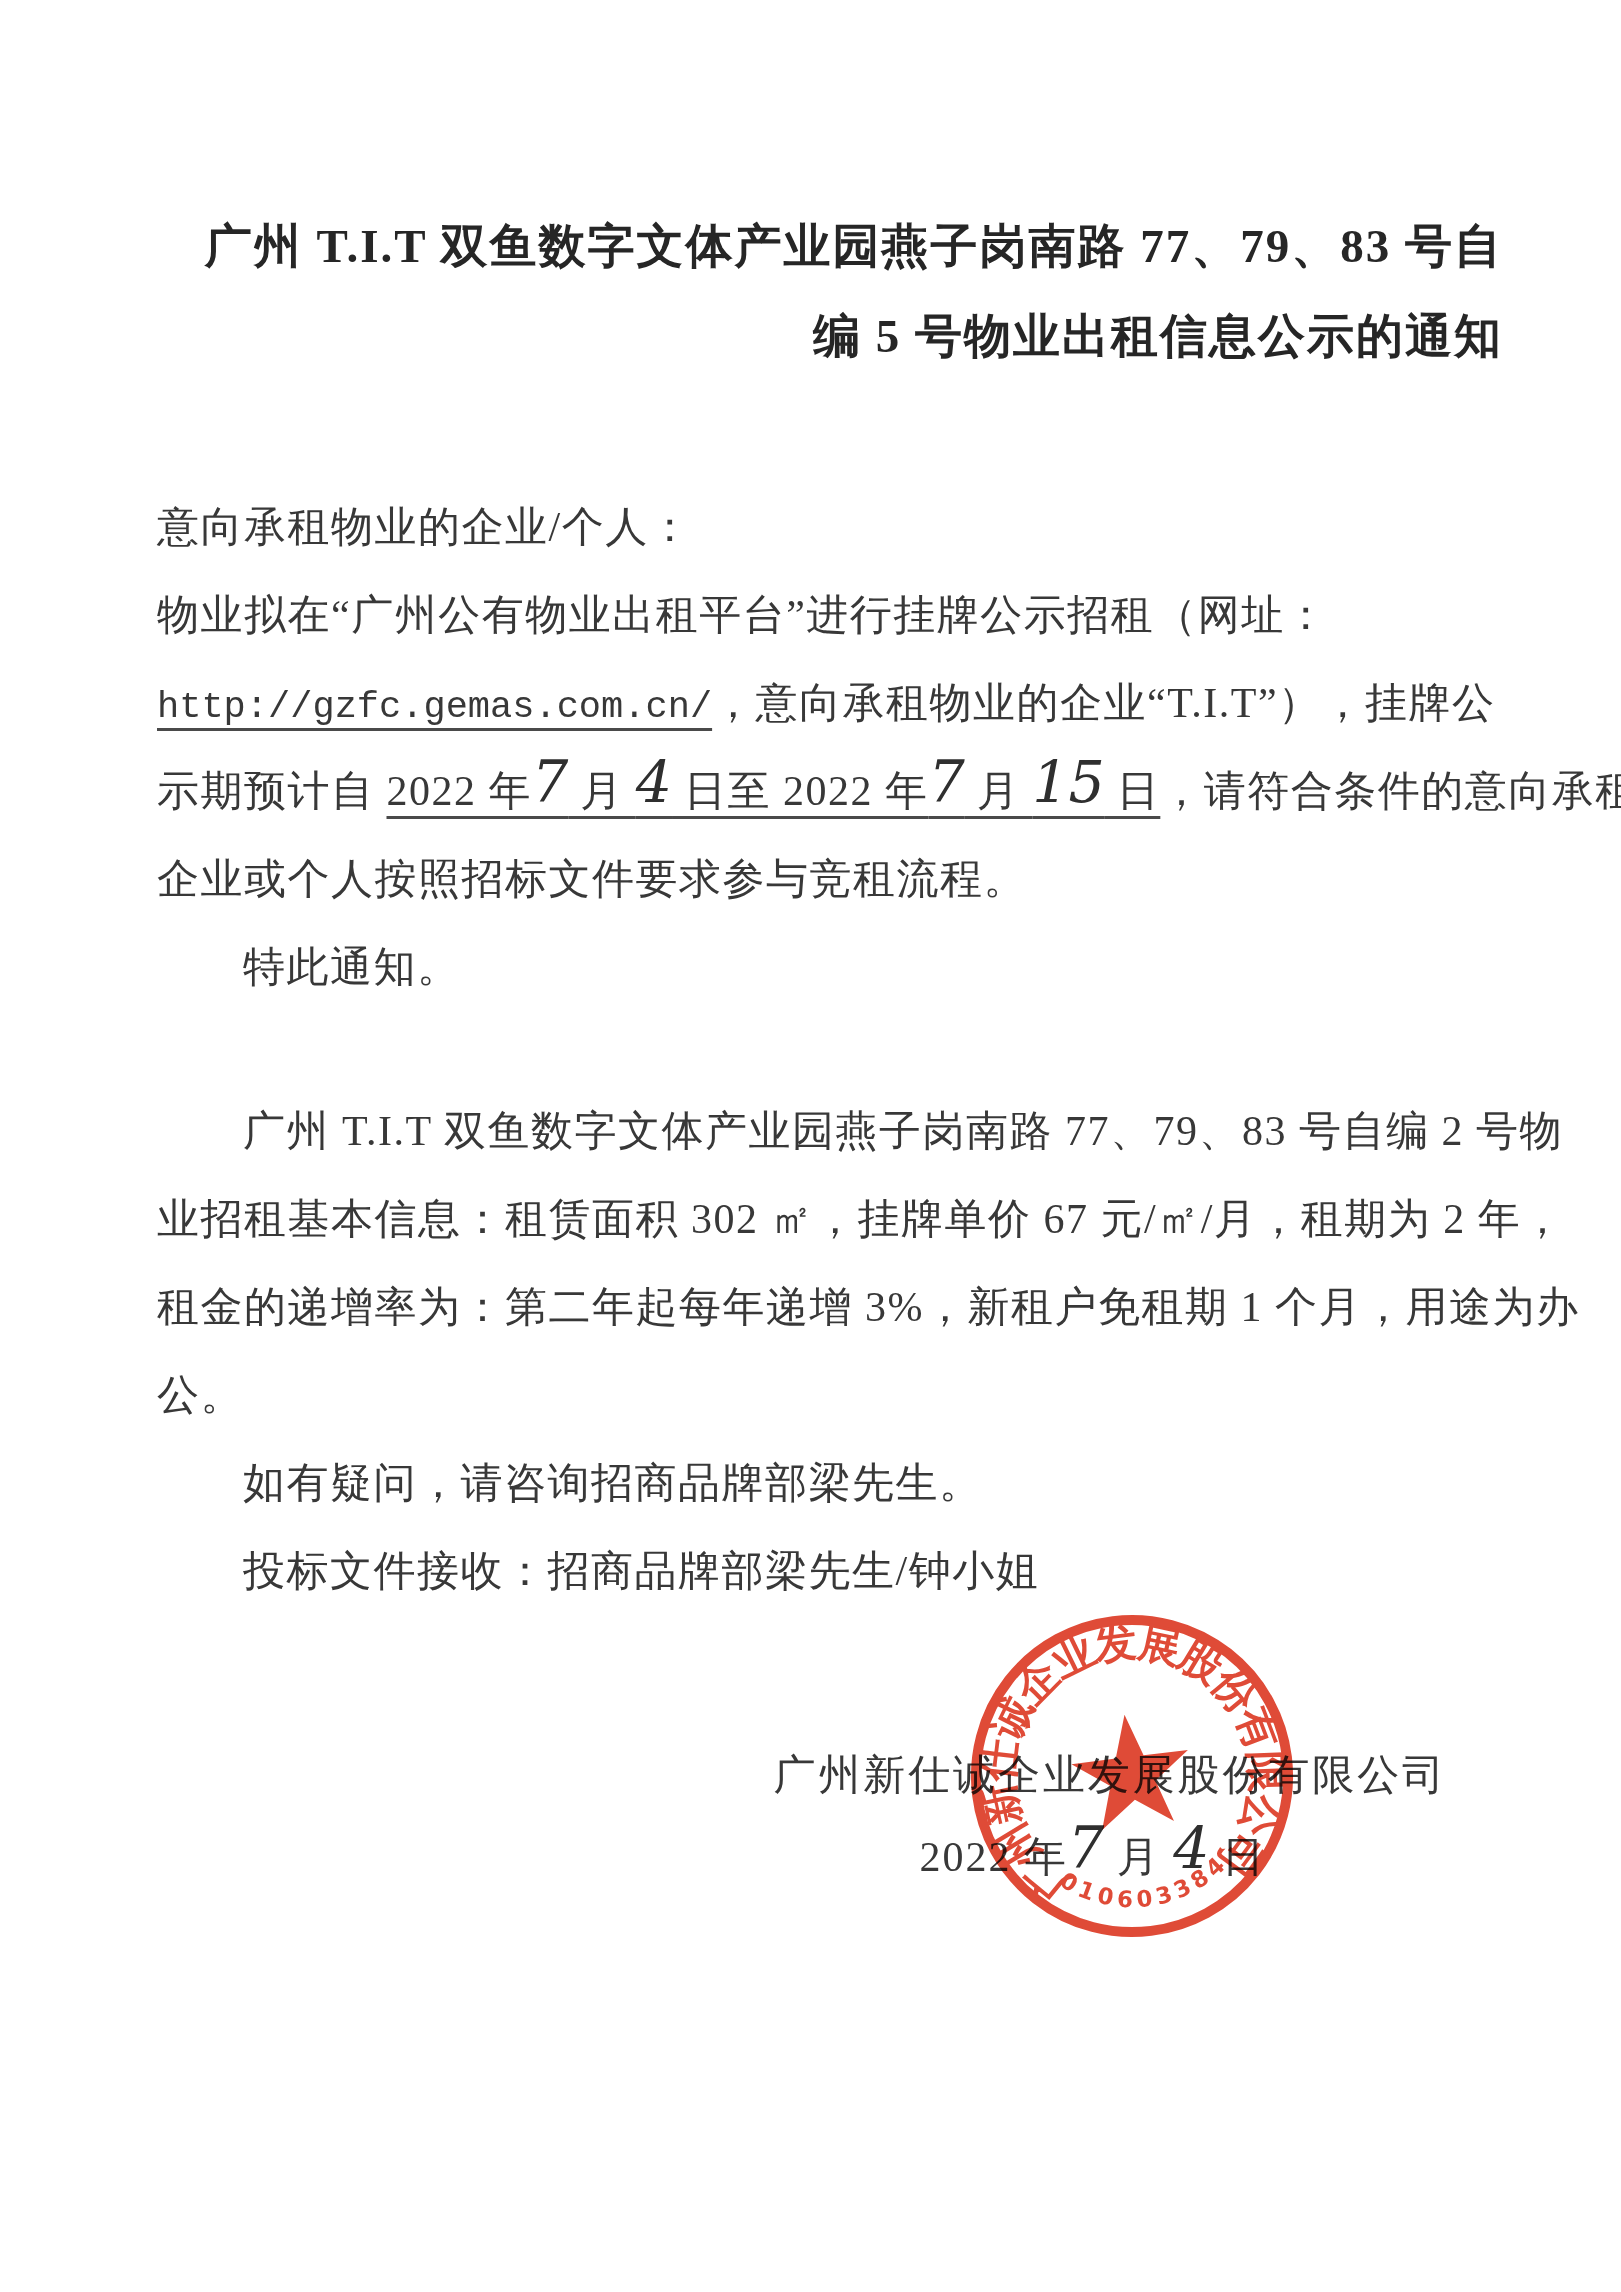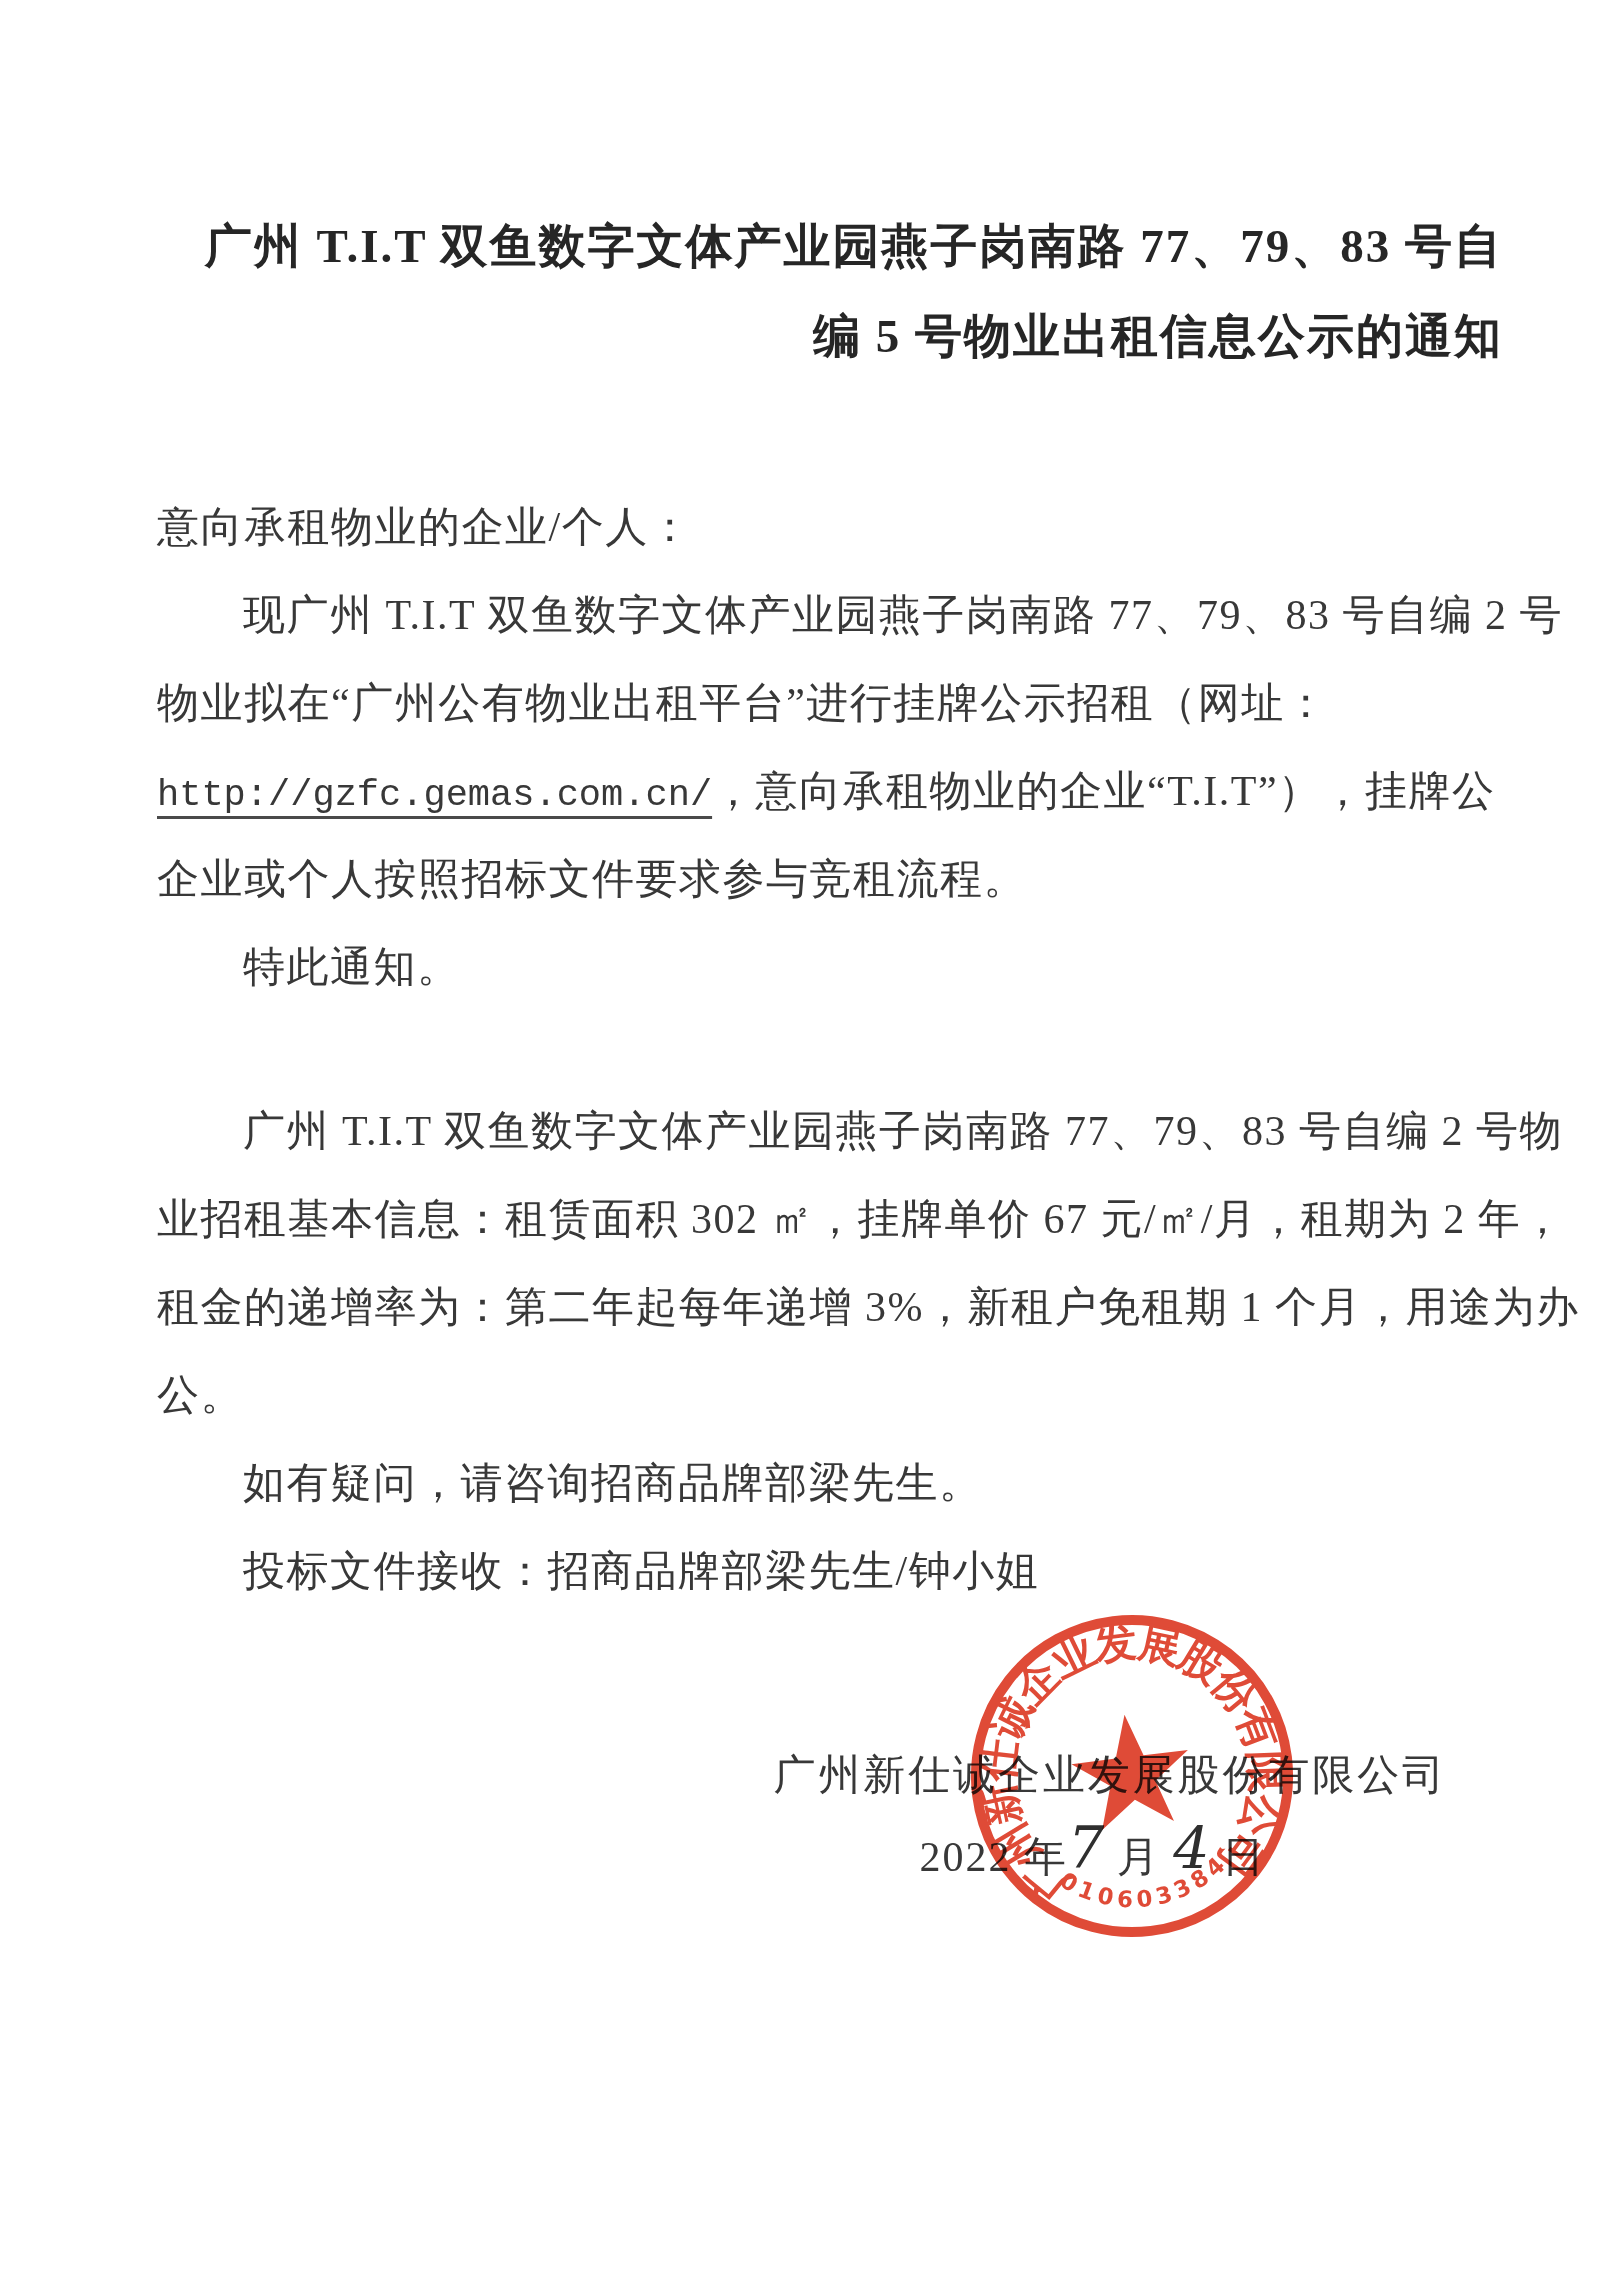--- a/index.html
+++ b/index.html
@@ -94,25 +94,25 @@
 <div class="page">
 
   <div class="title-block">
     <div>广州 T.I.T 双鱼数字文体产业园燕子岗南路 77、79、83 号自</div>
     <div>编 5 号物业出租信息公示的通知</div>
   </div>
 
   <div class="body-block">
     <div class="line">意向承租物业的企业/个人：</div>
 
-    <div class="line indent">现广州 T.I.T 双鱼数字文体产业园燕子岗南路 77、79、83 号自编 2 号</div>
     <div class="line">物业拟在“广州公有物业出租平台”进行挂牌公示招租（网址：</div>
 
     <div class="line"><span class="url ul">http://gzfc.gemas.com.cn/</span><span>，意向承租物业的企业“T.I.T”），挂牌公</span></div>
 
+    <div class="line"><span>示期预计自 </span><span class="ul"><span>2022 年</span><span class="hw">7</span><span> 月 </span><span class="hw">4</span><span> 日至 2022 年</span><span class="hw">7</span><span> 月 </span><span class="hw">15</span><span> 日</span></span><span>，请符合条件的意向承租</span></div>
 
     <div class="line">企业或个人按照招标文件要求参与竞租流程。</div>
     <div class="line indent">特此通知。</div>
 
     <div class="para-gap"></div>
 
     <div class="line indent">广州 T.I.T 双鱼数字文体产业园燕子岗南路 77、79、83 号自编 2 号物</div>
     <div class="line">业招租基本信息：租赁面积 302 ㎡，挂牌单价 67 元/㎡/月，租期为 2 年，</div>
     <div class="line">租金的递增率为：第二年起每年递增 3%，新租户免租期 1 个月，用途为办</div>
     <div class="line">公。</div>

